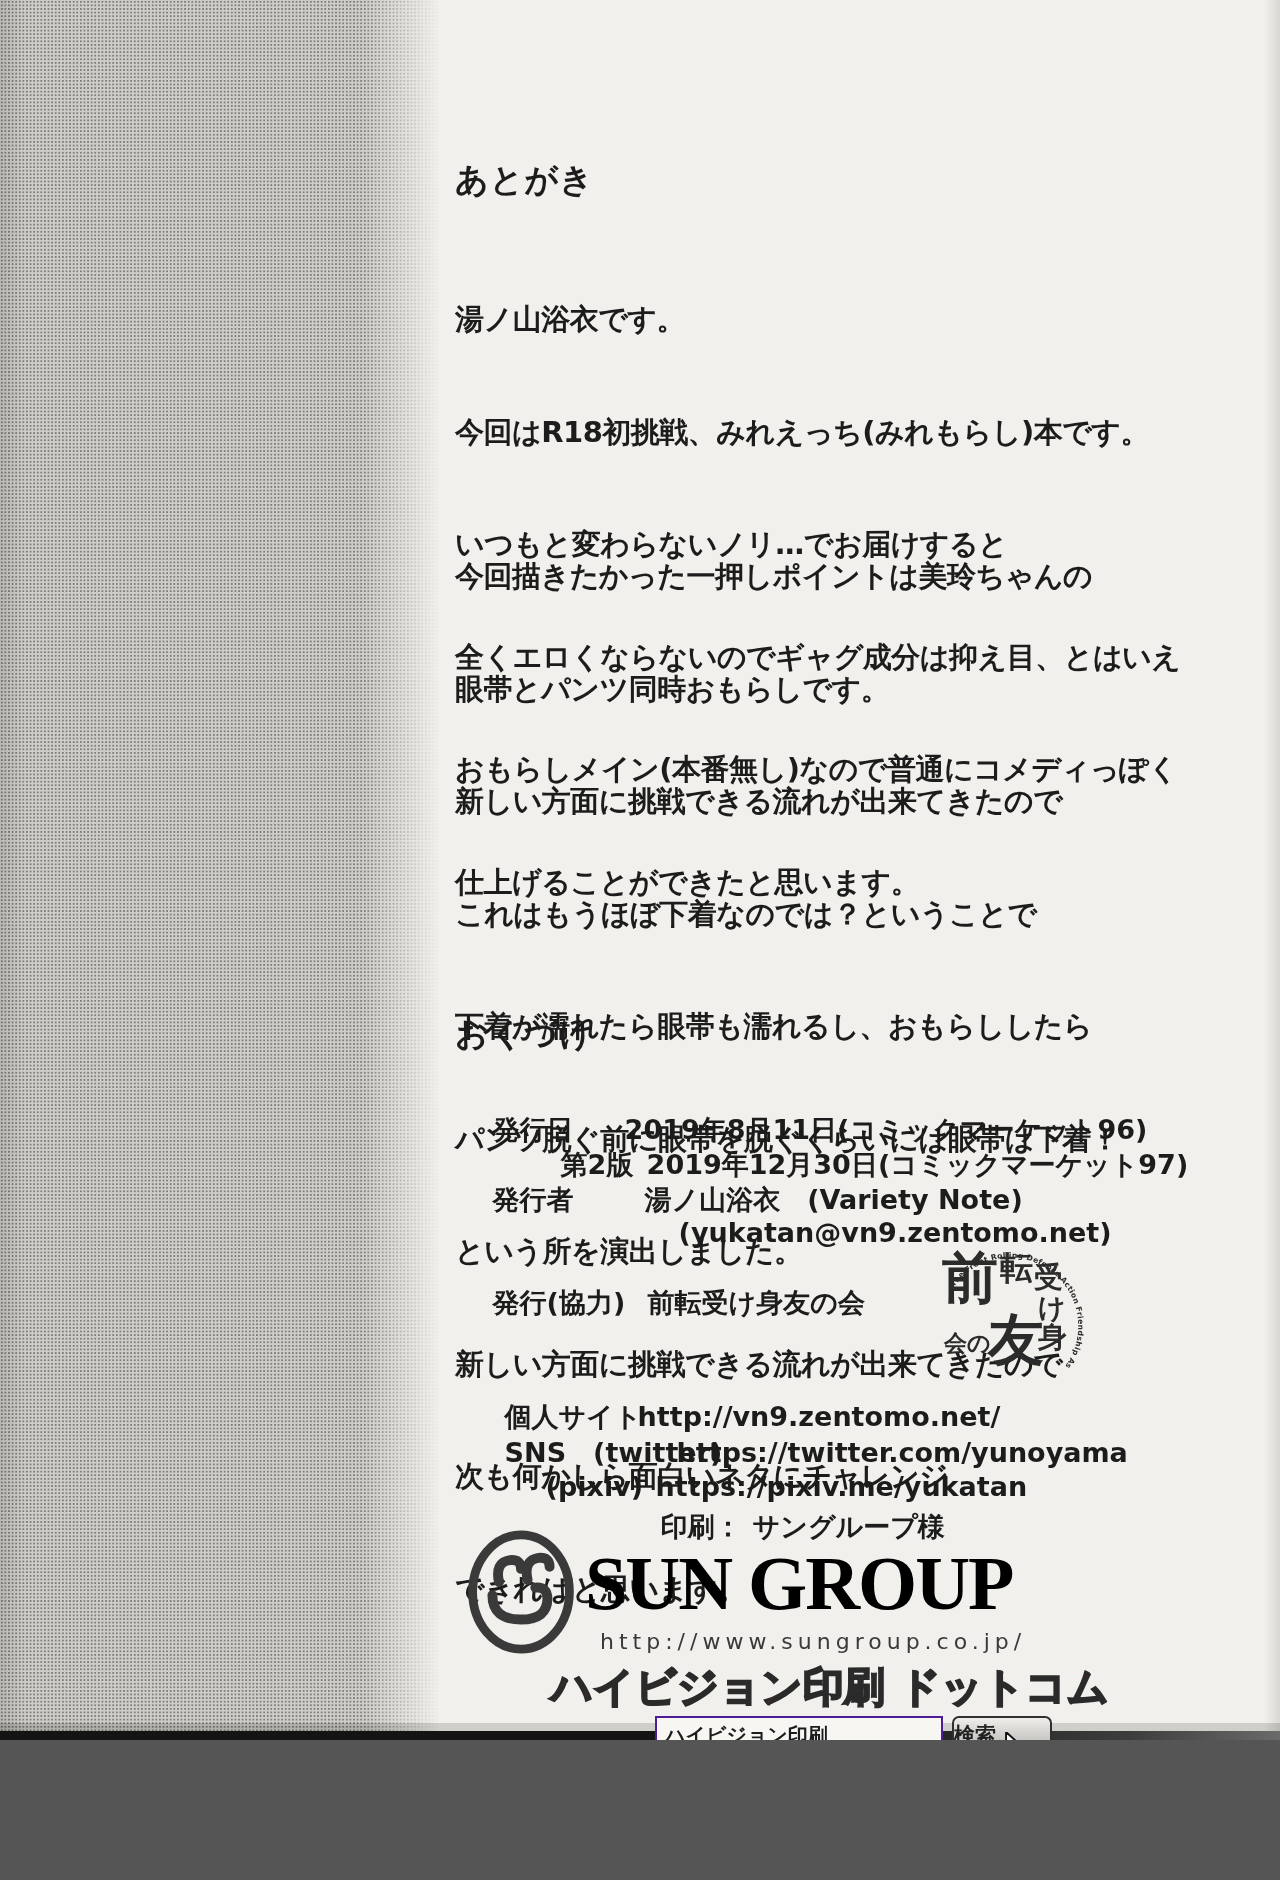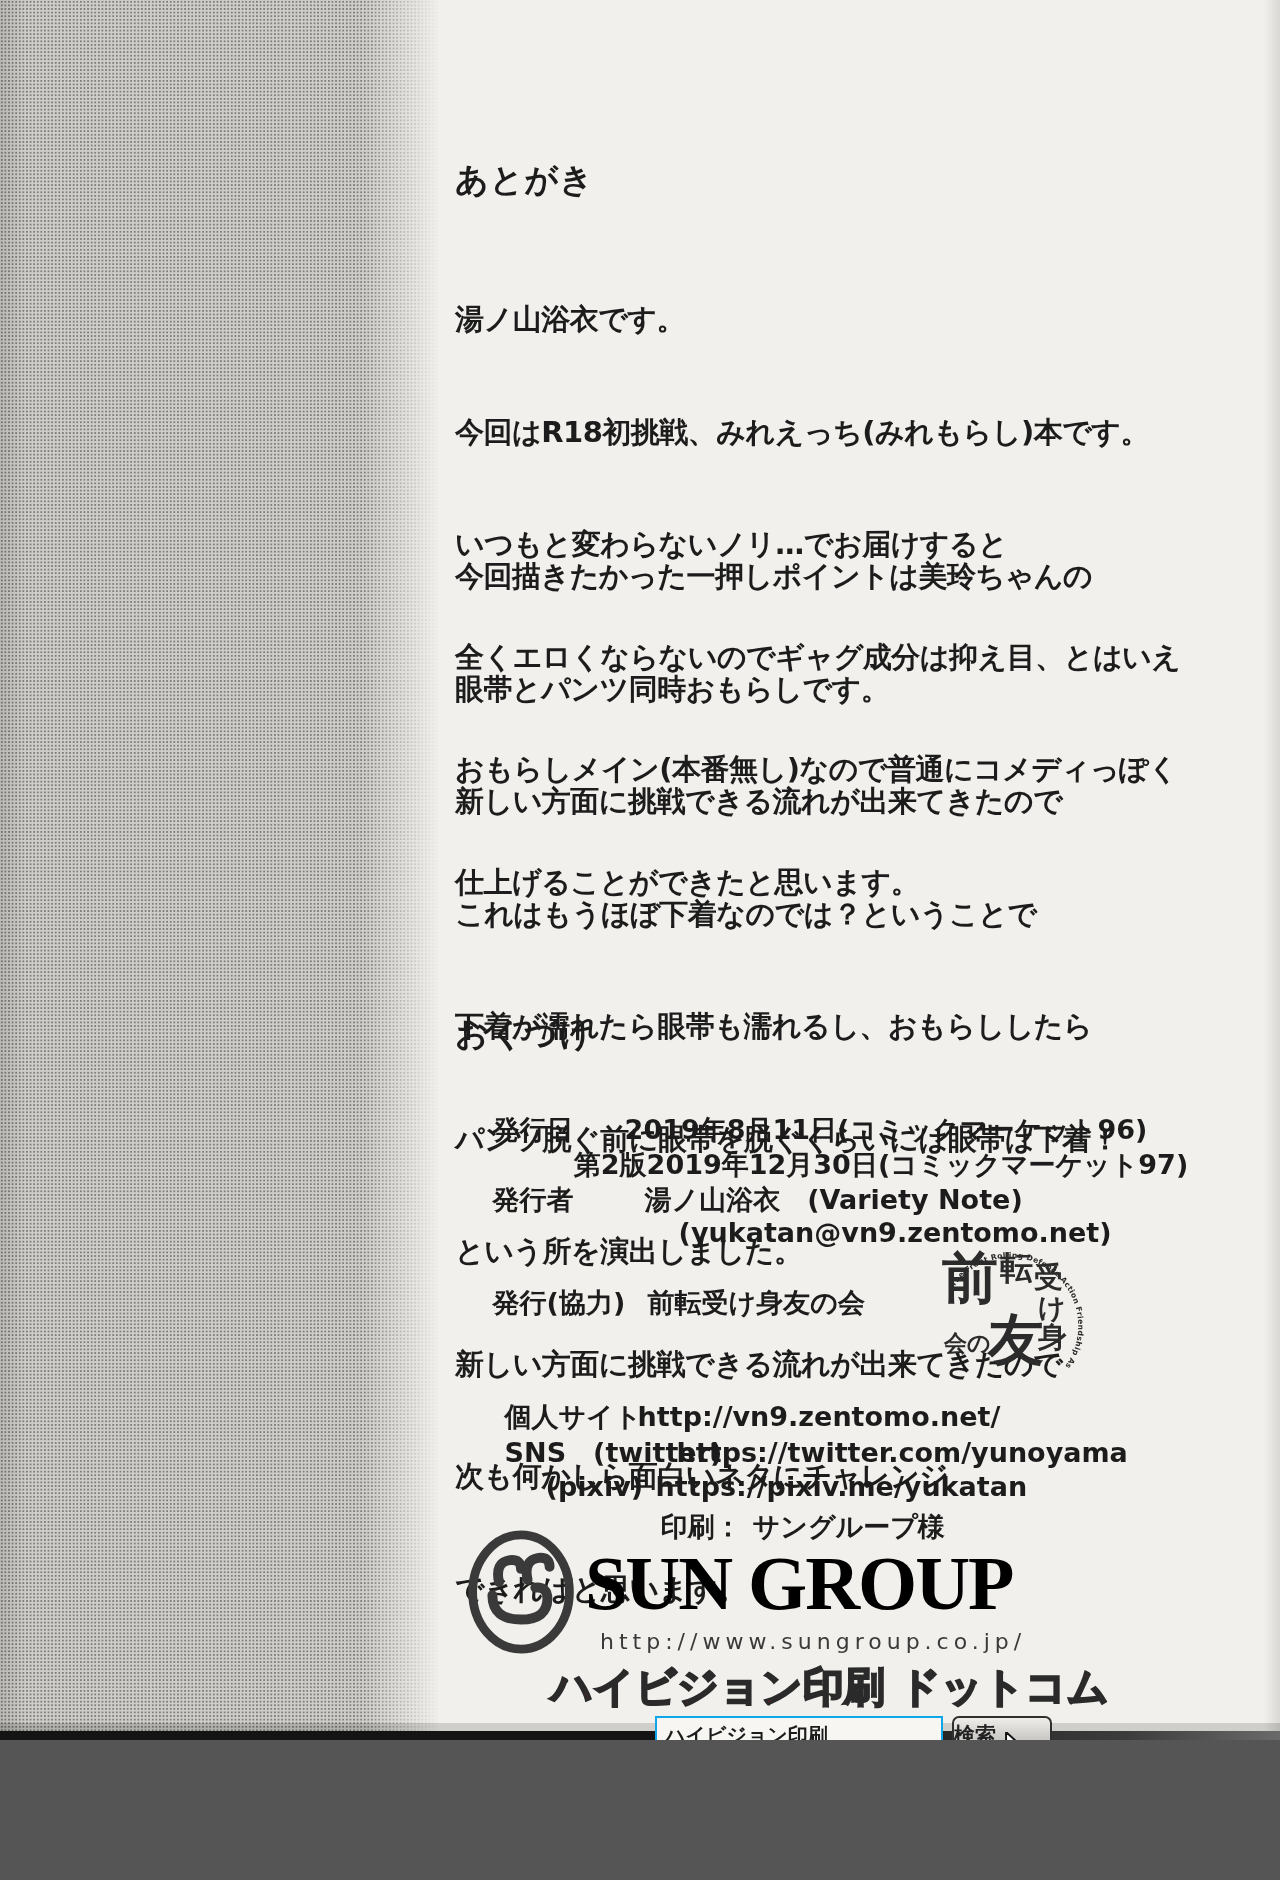--- a/index.html
+++ b/index.html
@@ -34,21 +34,21 @@
   #colophon-title{left:455px; top:1012px;}
 
   .para{position:absolute; left:455px; font-size:29px; font-weight:bold;
     line-height:37.5px; letter-spacing:-0.5px; white-space:pre;}
   #para1{top:226px;}
   #para2{top:483px;}
 
   .c-row{position:absolute; font-size:27px; font-weight:bold; white-space:pre;}
   .c-row .lab{display:inline-block;}
   #crow0{left:455px; top:1081px;} #crow0 .lab{width:132px;}
-  #crow1{left:523px; top:1116px;} #crow1 .lab{width:86px;text-align:right;}
+  #crow1{left:523px; top:1116px;} #crow1 .lab{width:86px;}
   #crow2{left:455px; top:1151px;} #crow2 .lab{width:152px;}
   #crow3{left:641px; top:1186px;}
   #crow4{left:455px; top:1221px;} #crow4 .lab{width:155px;margin-top:33px;}
 
   #lrow0{left:467px; top:1368px;} #lrow0 .lab{width:133px;}
   #lrow1{left:467px; top:1404px;} #lrow1 .lab{width:172px;}
   #lrow2{left:508px; top:1440px;} #lrow2 .lab{width:110px;}
   #printrow{left:623px; top:1478px;} #printrow .lab{width:92px;}
 
   
@@ -59,21 +59,21 @@
   .emblem{position:absolute; left:466px; top:1527px; width:110px; height:130px;}
   #sun-name{position:absolute; left:585px; top:1540px; font-family:"Liberation Serif",serif;
     font-weight:bold; font-size:76px; letter-spacing:-2px; color:#000000; white-space:pre;}
   #sun-url{position:absolute; left:600px; top:1629px; font-size:22px; letter-spacing:5px;
     color:#3a3a3a; white-space:pre;}
   #service-name{position:absolute; left:551px; top:1660px; font-size:41px; font-weight:900;
     color:#b91c1c; -webkit-text-stroke:2px #2a2a2a; letter-spacing:0px; white-space:pre;}
 
   .search-input{
     position:absolute; left:655px; top:1716px; width:288px; height:38px;
-    box-sizing:border-box; border:2px solid #0ea5e9; background:#f7f6f3;
+    box-sizing:border-box; border:2px solid #4c1d95; background:#f7f6f3;
     font-family:"DejaVu Sans",sans-serif; font-size:20px; font-weight:bold;
     color:#1c1c1c; padding:4px 8px; outline:none;
   }
   .search-button{
     position:absolute; left:952px; top:1716px; width:100px; height:38px;
     box-sizing:border-box; border:2px solid #2f2f2f; border-radius:7px;
     background:linear-gradient(to bottom,#efede9,#b4b2ae);
     font-family:"DejaVu Sans",sans-serif; font-size:21px; font-weight:bold;
     color:#222; text-align:left; line-height:34px; cursor:pointer;
   }

